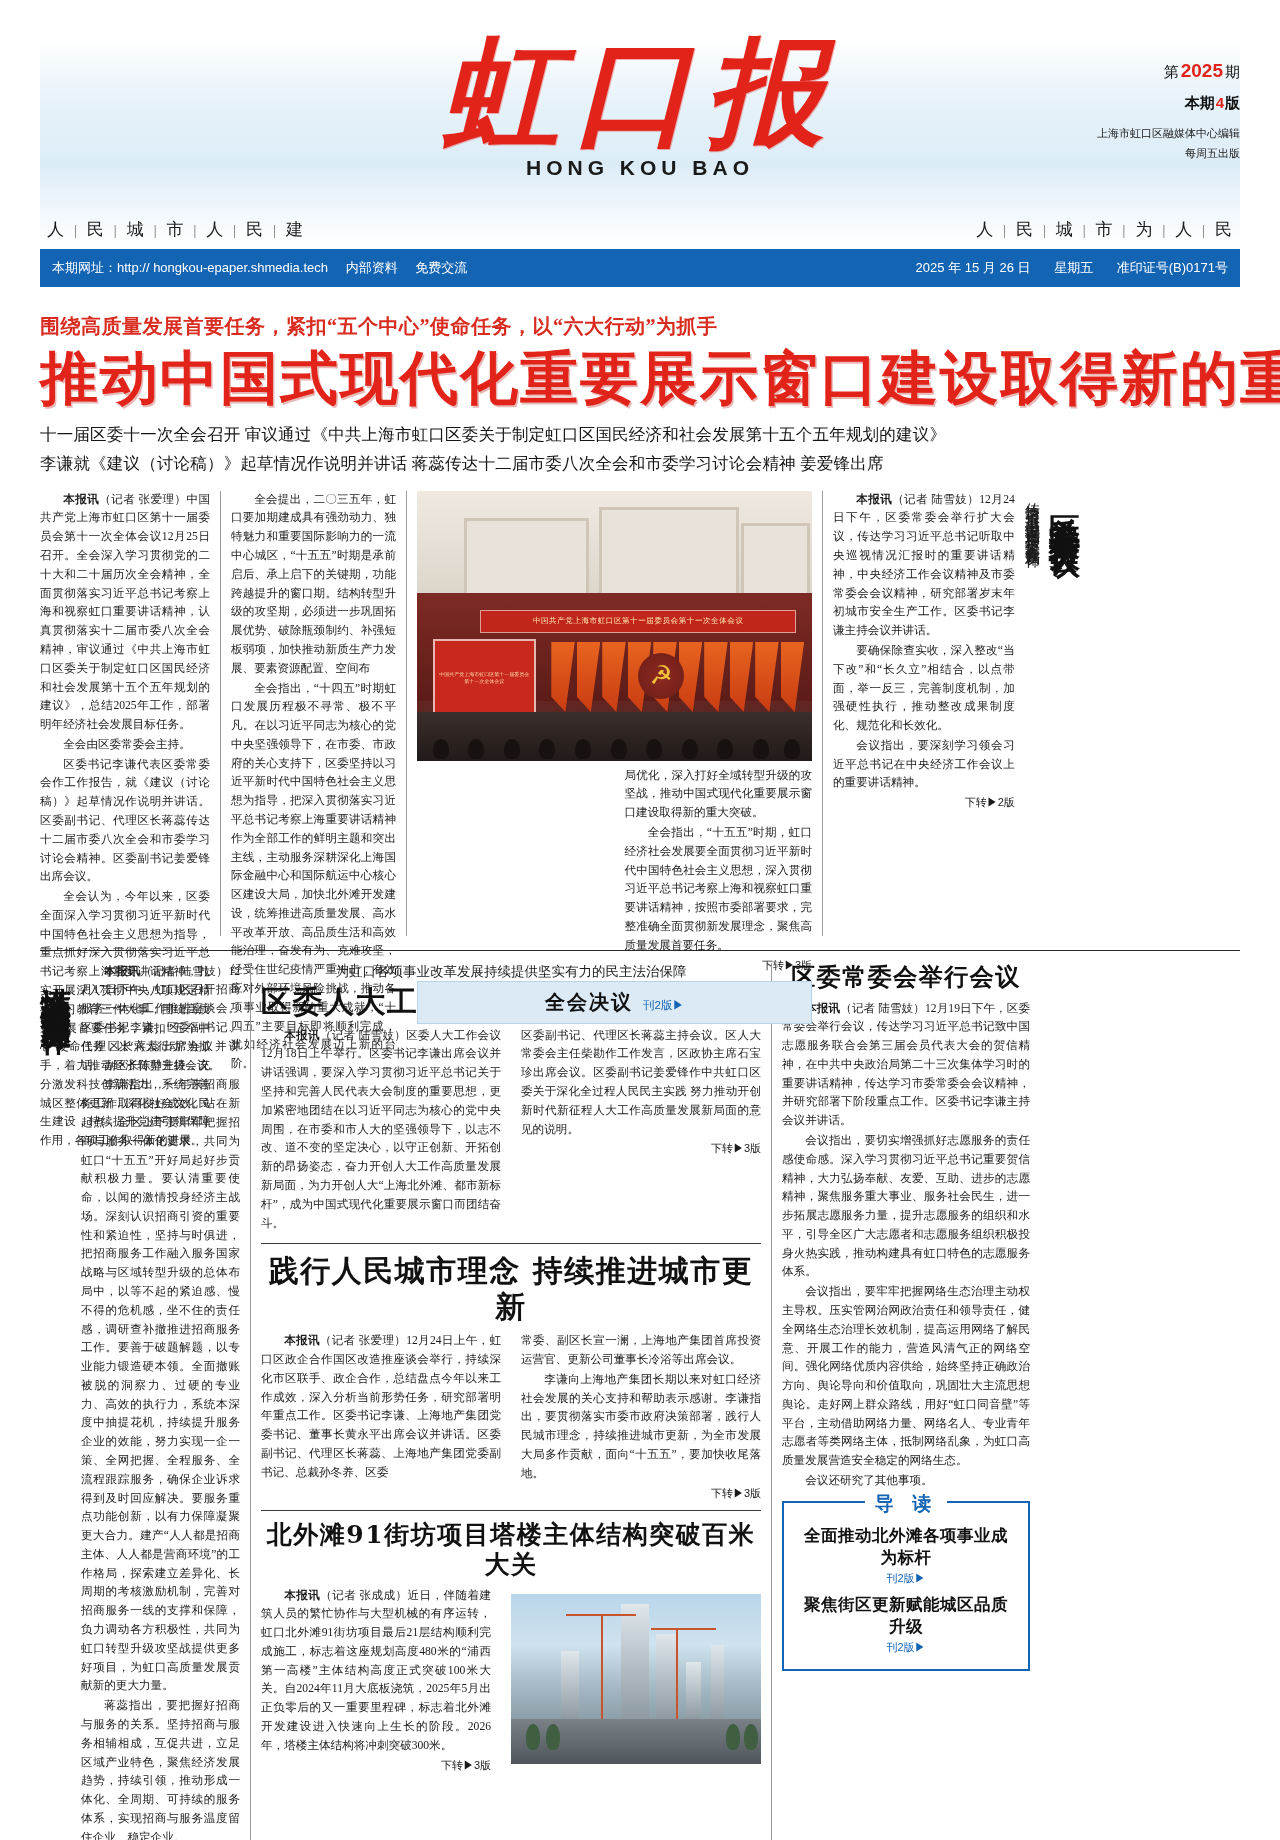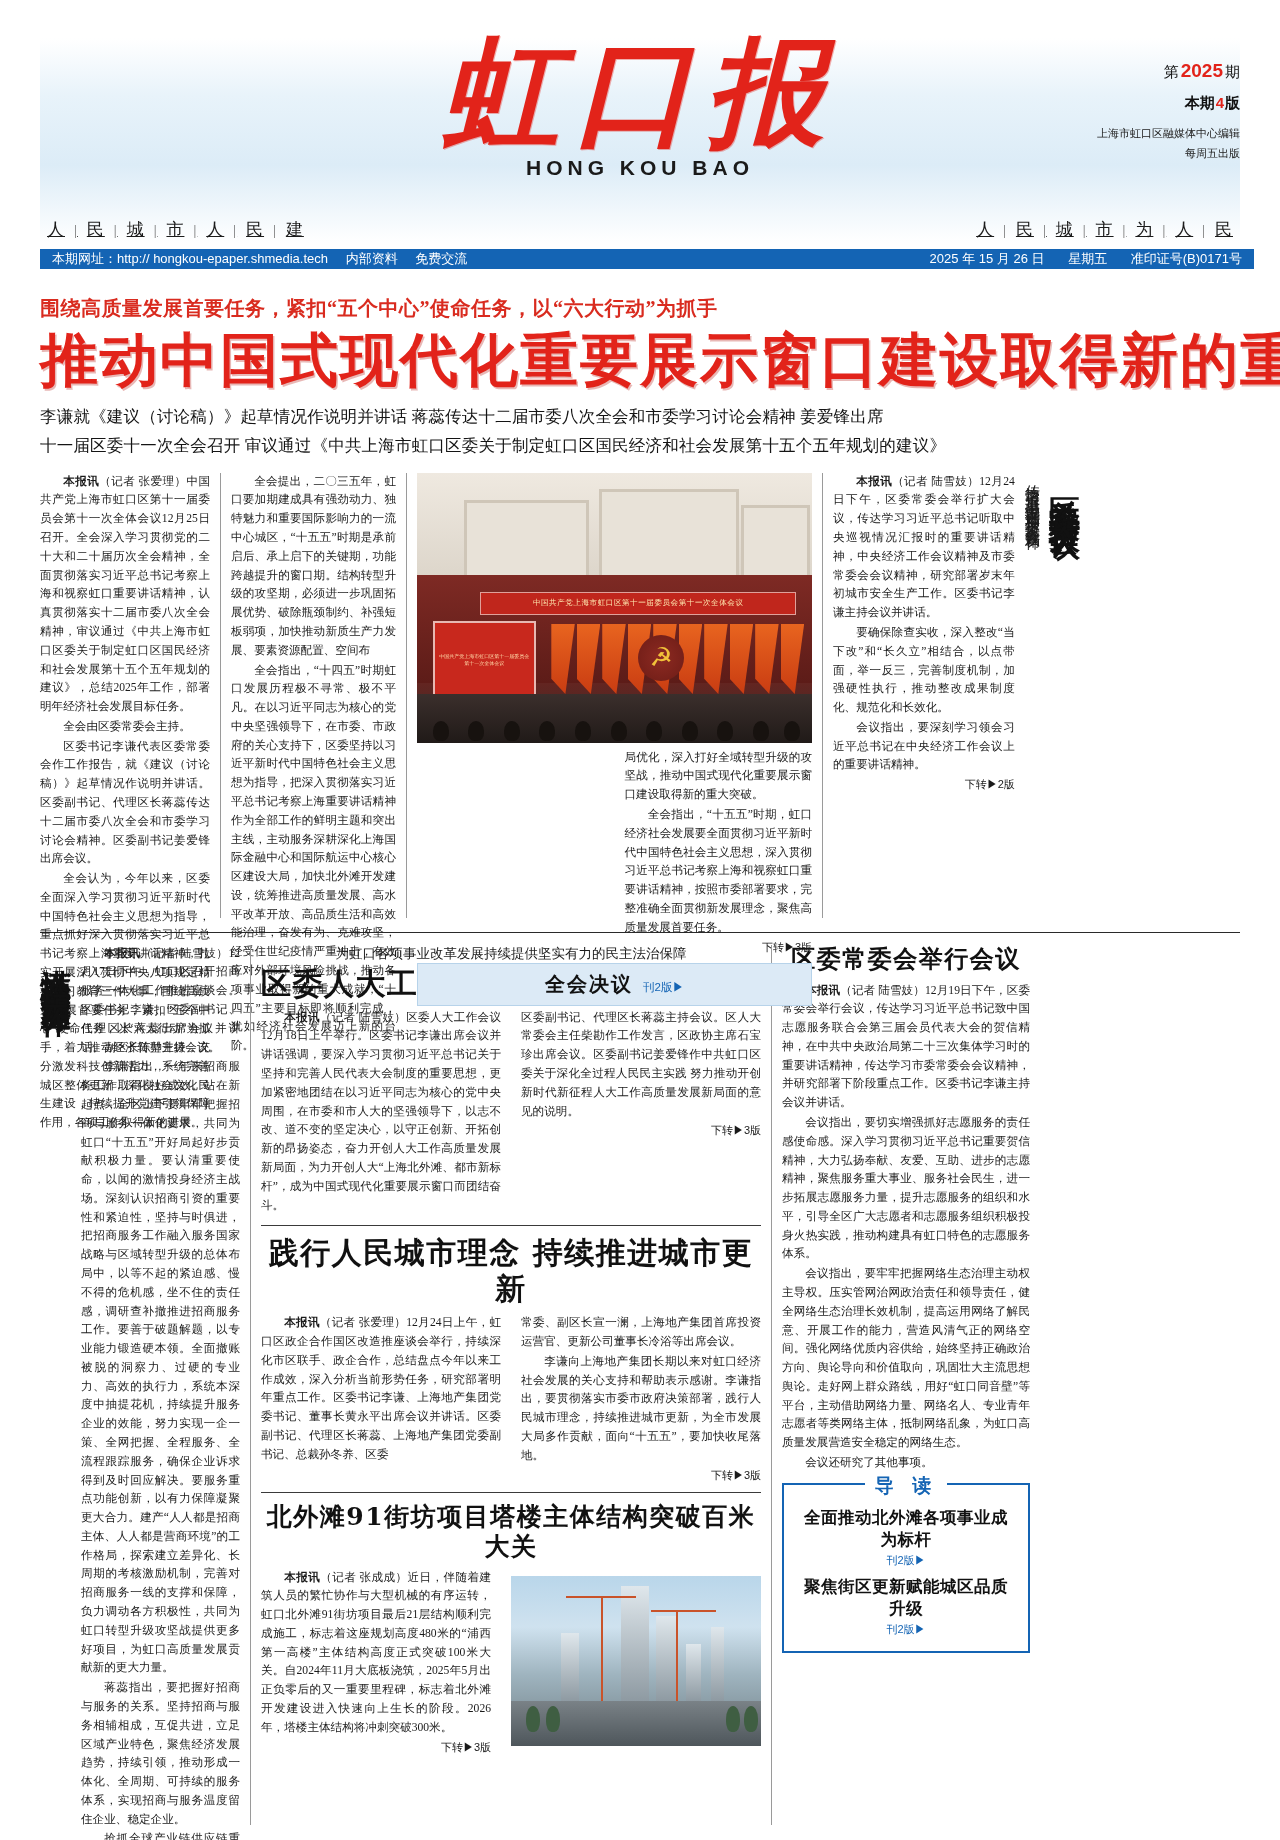--- a/index.html
+++ b/index.html
@@ -48,31 +48,31 @@
   .issue-small{font-family:"Liberation Sans",sans-serif;font-size:11px;color:#222;margin-top:9px;line-height:1.7;}
 
   
   .slogans{
     position:absolute;left:0;right:0;bottom:2px;
     display:flex;justify-content:space-between;align-items:center;
     padding:0 4px;
   }
   .slogan{
     font-family:"Liberation Serif",serif;
-    font-size:17px;letter-spacing:1px;color:#1b1b1b;white-space:nowrap;text-decoration:underline;
+    font-size:17px;letter-spacing:1px;color:#1b1b1b;white-space:nowrap;
   }
   .slogan span.sep{color:#666;padding:0 6px;font-size:14px;}
   .slogan span.ch{padding:0 3px;font-weight:500;}
 
   
   .infobar{
-    margin:6px 26px 0 40px;
+    margin:6px 40px 0 40px;
     background:#1464b4;
     color:#fff;
-    height:20px;
+    height:38px;
     display:flex;align-items:center;justify-content:space-between;
     padding:0 12px;
     font-family:"Liberation Sans",sans-serif;
     font-size:13px;
   }
   .infobar .left span{margin-right:14px;}
   .infobar .right span{margin-left:20px;}
 
   
   .shoulder{
@@ -303,22 +303,22 @@
     <div class="right">
       <span>2025 年 15 月 26 日</span>
       <span>星期五</span>
       <span>准印证号(B)0171号</span>
     </div>
   </div>
 
   <div class="shoulder">围绕高质量发展首要任务，紧扣“五个中心”使命任务，以“六大行动”为抓手</div>
   <div class="main-headline">推动中国式现代化重要展示窗口建设取得新的重大突破</div>
   <div class="sub-headlines">
+    <div>十一届区委十一次全会召开  审议通过《中共上海市虹口区委关于制定虹口区国民经济和社会发展第十五个五年规划的建议》</div>
     <div>李谦就《建议（讨论稿）》起草情况作说明并讲话  蒋蕊传达十二届市委八次全会和市委学习讨论会精神  姜爱锋出席</div>
-    <div>十一届区委十一次全会召开  审议通过《中共上海市虹口区委关于制定虹口区国民经济和社会发展第十五个五年规划的建议》</div>
   </div>
 
   <div class="main-grid" style="height:445px;">
 
     <div class="col" style="width:170px">
       <div class="body-text">
         <p><span class="lead">本报讯</span><span>（记者    张爱理）</span><span>中国共产党上海市虹口区第十一届委员会第十一次全体会议12月25日召开。全会深入学习贯彻党的二十大和二十届历次全会精神，全面贯彻落实习近平总书记考察上海和视察虹口重要讲话精神，认真贯彻落实十二届市委八次全会精神，审议通过《中共上海市虹口区委关于制定虹口区国民经济和社会发展第十五个五年规划的建议》，总结2025年工作，部署明年经济社会发展目标任务。</span></p>
         <p>全会由区委常委会主持。</p>
         <p>区委书记李谦代表区委常委会作工作报告，就《建议（讨论稿）》起草情况作说明并讲话。区委副书记、代理区长蒋蕊传达十二届市委八次全会和市委学习讨论会精神。区委副书记姜爱锋出席会议。</p>
         <p>全会认为，今年以来，区委全面深入学习贯彻习近平新时代中国特色社会主义思想为指导，重点抓好深入贯彻落实习近平总书记考察上海重要讲话精神，扎实开展深入贯彻中央八项规定精神学习教育三件大事，围绕高质量发展首要任务，紧扣“五个中心”使命任务，以“六大行动”为抓手，着力推动经济转型升级，充分激发科技创新活力，系统完善城区整体更新，深化社会文化民生建设，持续提升党建引领保障作用，各项工作取得新的进展。</p>

